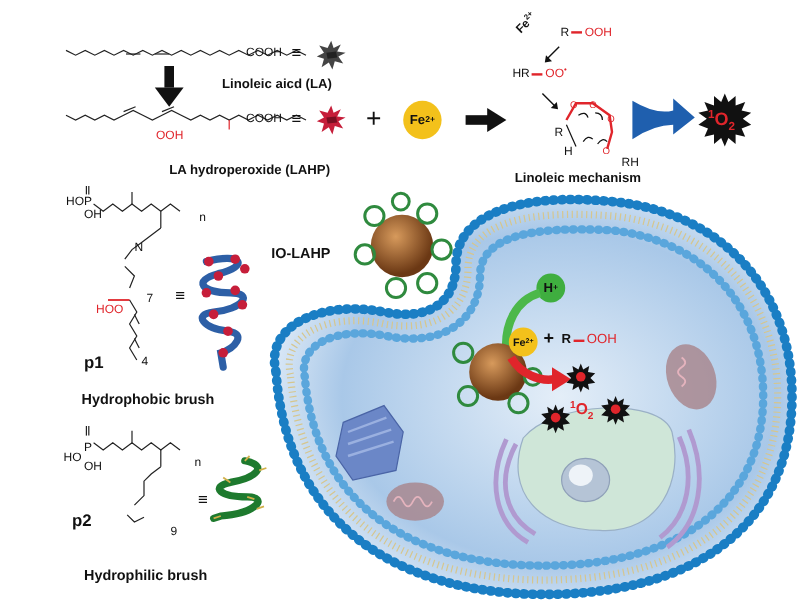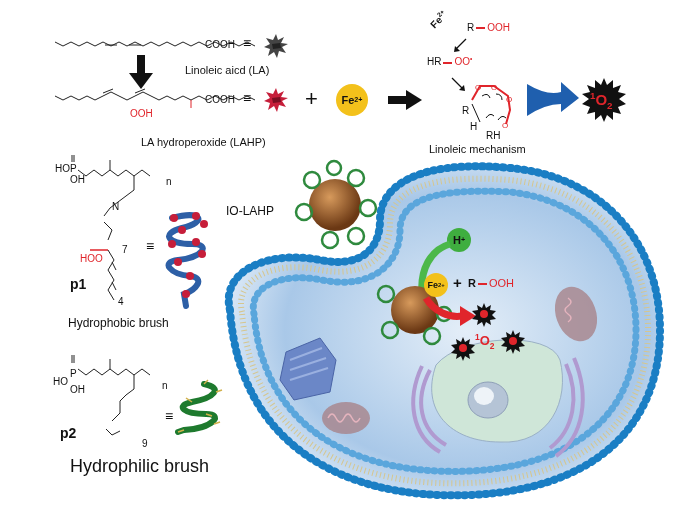--- a/index.html
+++ b/index.html
@@ -1,20 +1,20 @@
 <!DOCTYPE html>
 <html><head>
 <meta charset="utf-8">
 <style>
   html, body { margin: 0; padding: 0; background: #ffffff; }
   body { width: 677px; height: 509px; position: relative; overflow: hidden;
          font-family: "Liberation Sans", sans-serif; color: #111; }
   .abs { position: absolute; }
   .bold { font-weight: bold; }
-  .lbl { font-size: 11px; font-weight: normal; white-space: nowrap; }
+  .lbl { font-size: 11px; font-weight: bold; white-space: nowrap; }
   .big { font-size: 14px; font-weight: bold; white-space: nowrap; }
   .red { color: #e0252b; }
   .chem { font-size: 10px; white-space: nowrap; }
   svg { position: absolute; overflow: visible; }
   sup { font-size: 0.65em; }
   sub { font-size: 0.65em; }
 </style>
 </head>
 <body>
 
@@ -84,21 +84,21 @@
       <text x="44" y="20" font-size="8" fill="#e0252b">O</text>
       <text x="40" y="46" font-size="8" fill="#e0252b">O</text>
       <line x1="10" y1="22" x2="18" y2="40" stroke="#111" stroke-width="1"></line>
       <path d="M20,14 q6,-4 8,2" fill="none" stroke="#111" stroke-width="1"></path>
       <path d="M34,12 q6,0 6,6" fill="none" stroke="#111" stroke-width="1"></path>
       <path d="M24,36 q4,-6 8,-2" fill="none" stroke="#111" stroke-width="1"></path>
       <path d="M36,38 q4,-6 8,-2" fill="none" stroke="#111" stroke-width="1"></path>
     </svg>
     <span class="abs chem" style="left:462px;top:105px">R</span>
     <span class="abs chem" style="left:470px;top:121px">H</span>
-    <span class="abs chem" style="left:486px;top:130px">RH</span>
+    <span class="abs chem" style="left:518px;top:130px">RH</span>
     <span class="abs lbl" style="left:429px;top:143px">Linoleic mechanism</span>
   </div>
 
   <svg width="52" height="36" style="left:527px;top:82px">
     <path d="M0,2 Q20,14 34,10 L34,0 L52,16 L34,30 L34,22 Q18,22 0,34 Z" fill="#1f5fae"></path>
   </svg>
 
   <div class="abs" style="left:582px;top:78px;width:44px;height:44px;">
     <svg width="44" height="44" style="left:0;top:0">
       <polygon points="22,0 25,7 31,2 31,10 39,7 36,14 44,16 37,21 44,26 36,29 39,36 31,34 31,42 25,37 22,44 19,37 13,42 13,34 5,36 8,29 0,26 7,21 0,16 8,14 5,7 13,10 13,2 19,7" fill="#111"></polygon>
@@ -140,22 +140,22 @@
       <circle cx="20" cy="20" r="4"></circle>
         <circle cx="34" cy="32" r="4"></circle>
         <circle cx="10" cy="34" r="4"></circle>
       <circle cx="40" cy="44" r="4"></circle>
         <circle cx="16" cy="52" r="4"></circle>
         <circle cx="28" cy="66" r="4"></circle>
       <circle cx="24" cy="84" r="4"></circle>
     </g>
   </svg>
 
-  <span class="abs big" style="left:70px;top:276px">p1</span>
-  <span class="abs lbl" style="left:68px;top:316px;font-size:12px">Hydrophobic brush</span>
+  <span class="abs big" style="left:70px;top:294px">p1</span>
+  <span class="abs lbl" style="left:68px;top:326px;font-size:12px">Hydrophobic brush</span>
 </div>
 
 <div>
   <svg width="130" height="90" style="left:50px;top:355px">
     <line x1="22" y1="8" x2="22" y2="0" stroke="#222"></line>
     <line x1="24" y1="8" x2="24" y2="0" stroke="#222"></line>
     <polyline points="28,14 36,20 44,14 52,20 60,14 68,20 76,14 84,20 92,14 100,20" fill="none" stroke="#222"></polyline>
     <line x1="60" y1="14" x2="60" y2="4" stroke="#222"></line>
     <line x1="84" y1="20" x2="84" y2="34" stroke="#222"></line>
     <polyline points="84,34 76,40 70,46 70,58 62,66" fill="none" stroke="#222"></polyline>
@@ -174,21 +174,21 @@
       <path d="M30,4 l4,-4"></path>
         <path d="M42,12 l6,-2"></path>
         <path d="M18,22 l-6,-4"></path>
       <path d="M32,34 l6,2"></path>
         <path d="M10,50 l-6,2"></path>
         <path d="M40,44 l6,-2"></path>
     </g>
   </svg>
 
   <span class="abs big" style="left:60px;top:425px">p2</span>
-  <span class="abs lbl" style="left:70px;top:456px;font-size:18px">Hydrophilic brush</span>
+  <span class="abs lbl" style="left:70px;top:472px;font-size:12px">Hydrophilic brush</span>
 </div>
 
 <div>
   <svg width="460" height="350" style="left:210px;top:160px">
     <defs>
       <radialGradient id="cyto" cx="55%" cy="50%" r="60%">
         <stop offset="0%" stop-color="#e4eef8"></stop>
         <stop offset="70%" stop-color="#a9c8e8"></stop>
         <stop offset="100%" stop-color="#e8f1fa"></stop>
       </radialGradient>

